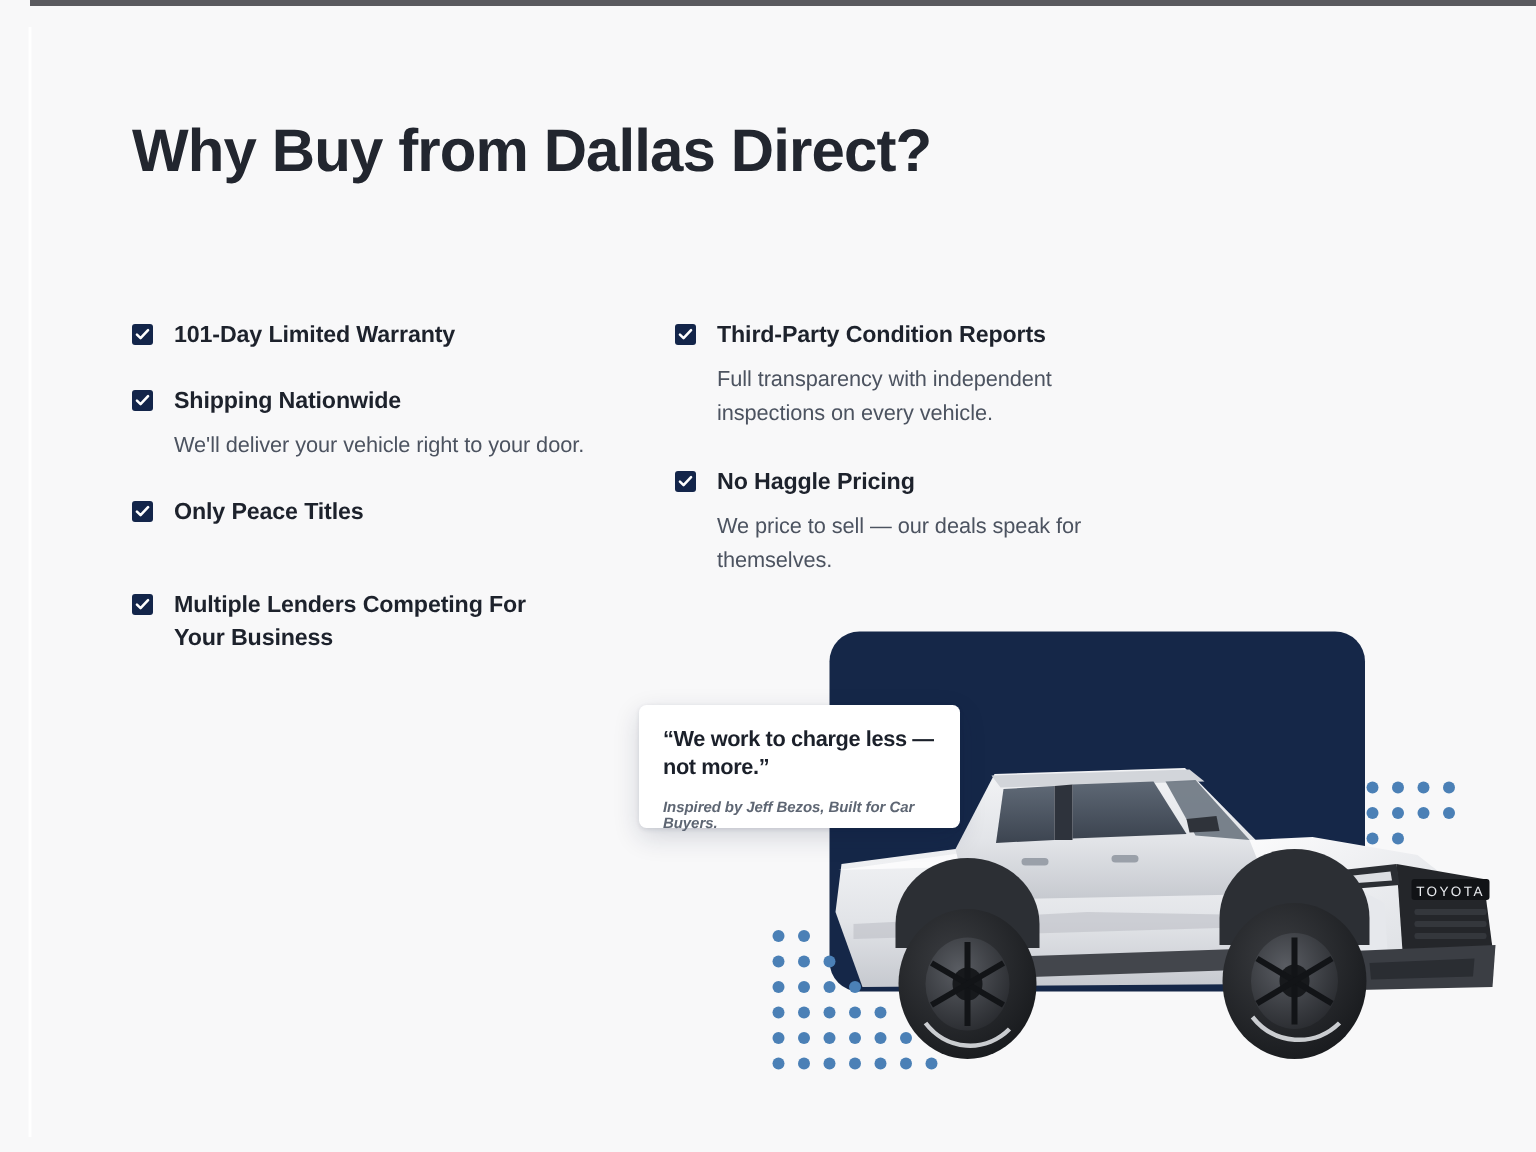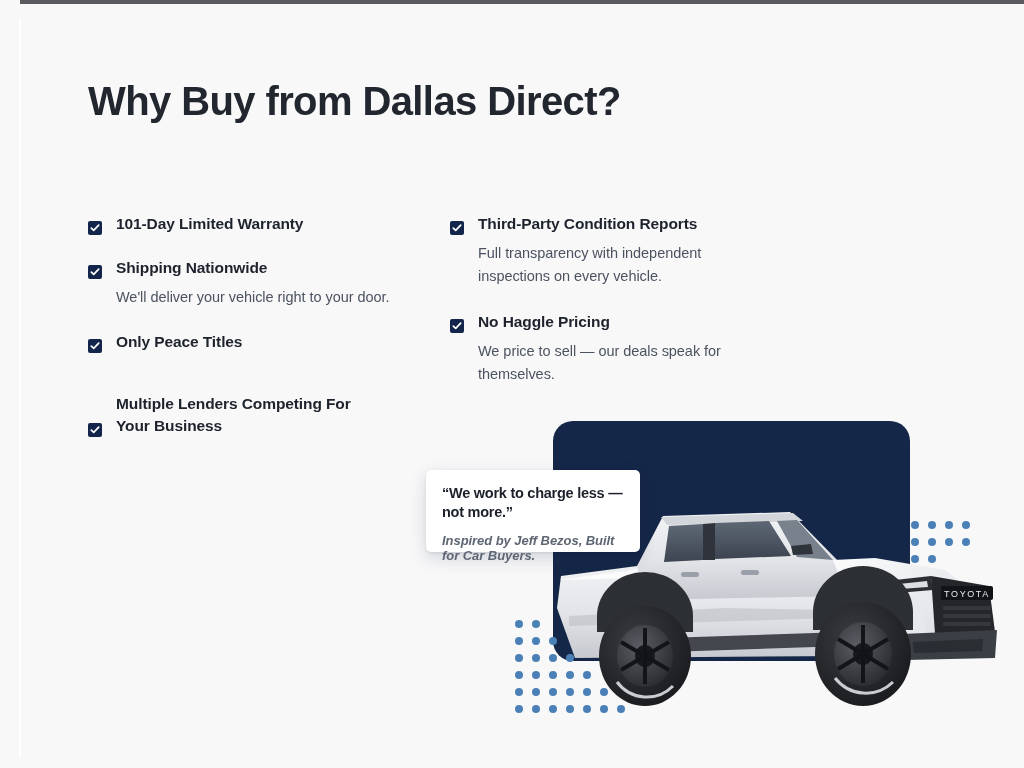--- a/index.html
+++ b/index.html
@@ -66,21 +66,21 @@
   }
   .feature-col {
     position: absolute;
     top: 0;
     width: 310px;
   }
   #feature-col-left  { left: 0px; }
   #feature-col-right { left: 362px; }
 
   .feature-item { position: relative; margin-bottom: 22px; }
-  .feature-head { display: flex; align-items: flex-end; gap: 14px; }
+  .feature-head { display: flex; align-items: flex-start; gap: 14px; }
 
   .check-box {
     flex: 0 0 auto;
     width: 14px; height: 14px;
     margin-top: 3px;
     background: #13254a;
     border-radius: 2px;
     position: relative;
   }
   .check-box svg { position: absolute; left: 2px; top: 2px; }
@@ -133,21 +133,21 @@
   }
   #quote-text {
     font-size: 14.5px;
     font-weight: bold;
     color: #1b202a;
     line-height: 1.33;
     letter-spacing: -0.25px;
   }
   #quote-attribution {
     margin-top: 10px;
-    font-size: 13px;
+    font-size: 10px;
     font-style: italic;
     font-weight: bold;
     color: #5e6673;
     letter-spacing: -0.05px;
   }
 </style>
 </head>
 <body>
 
 <div id="top-rule"></div>

